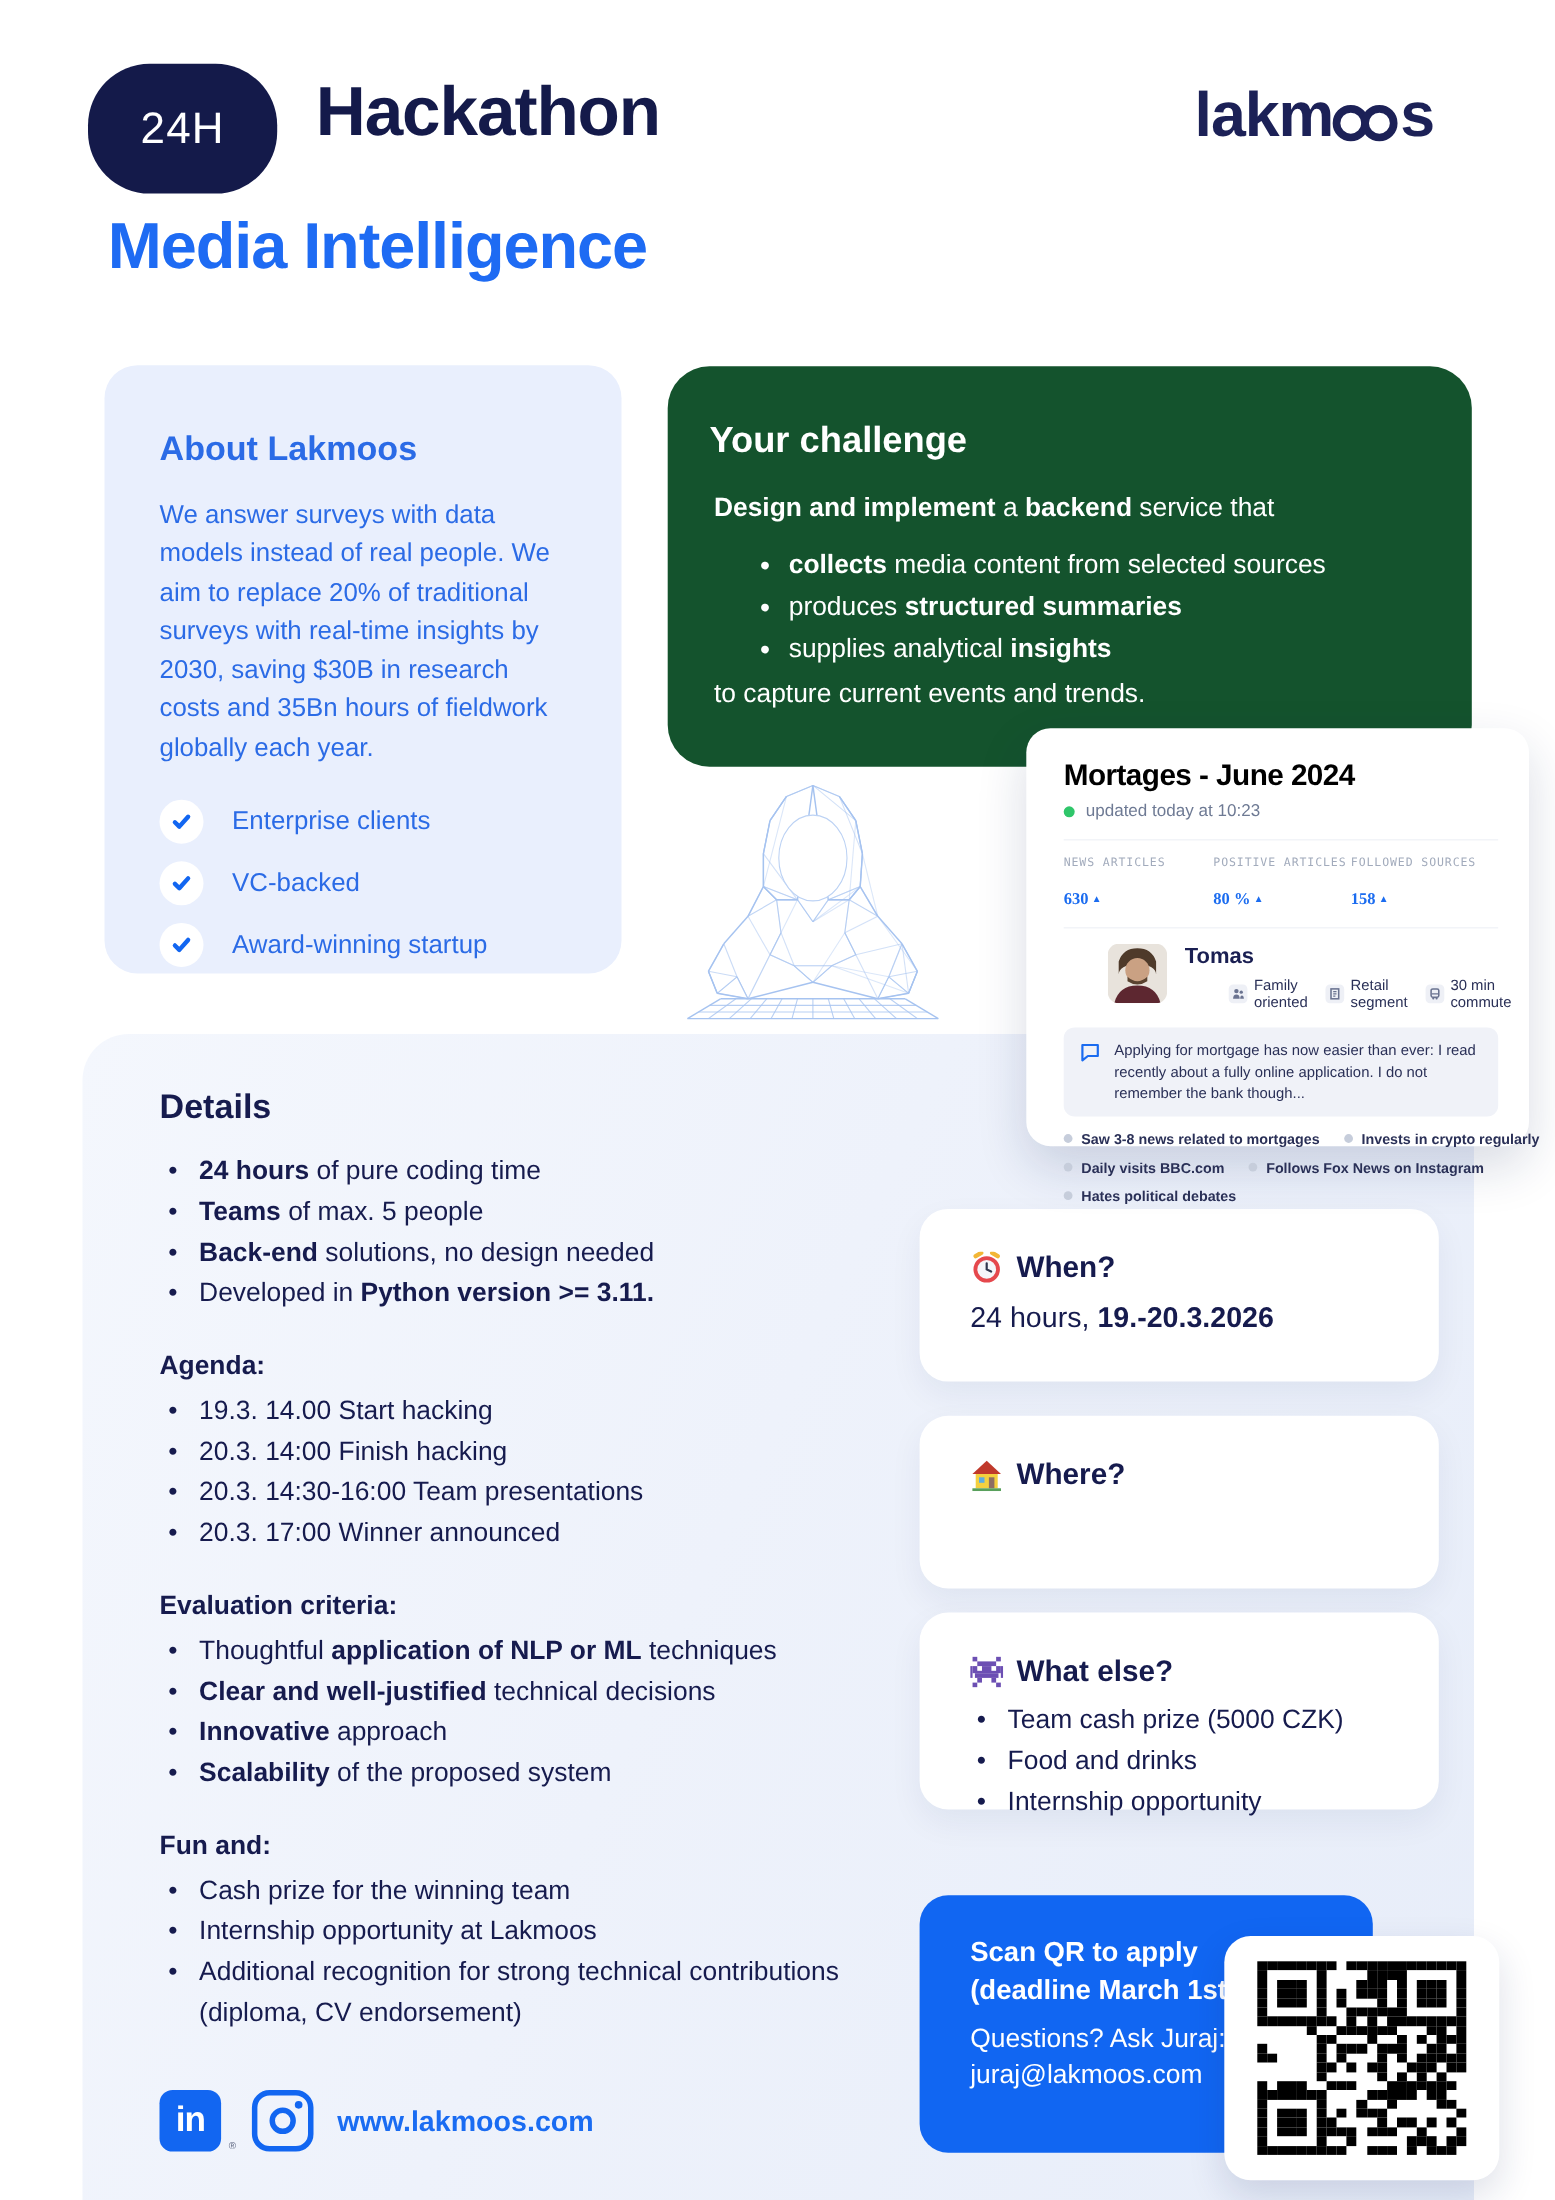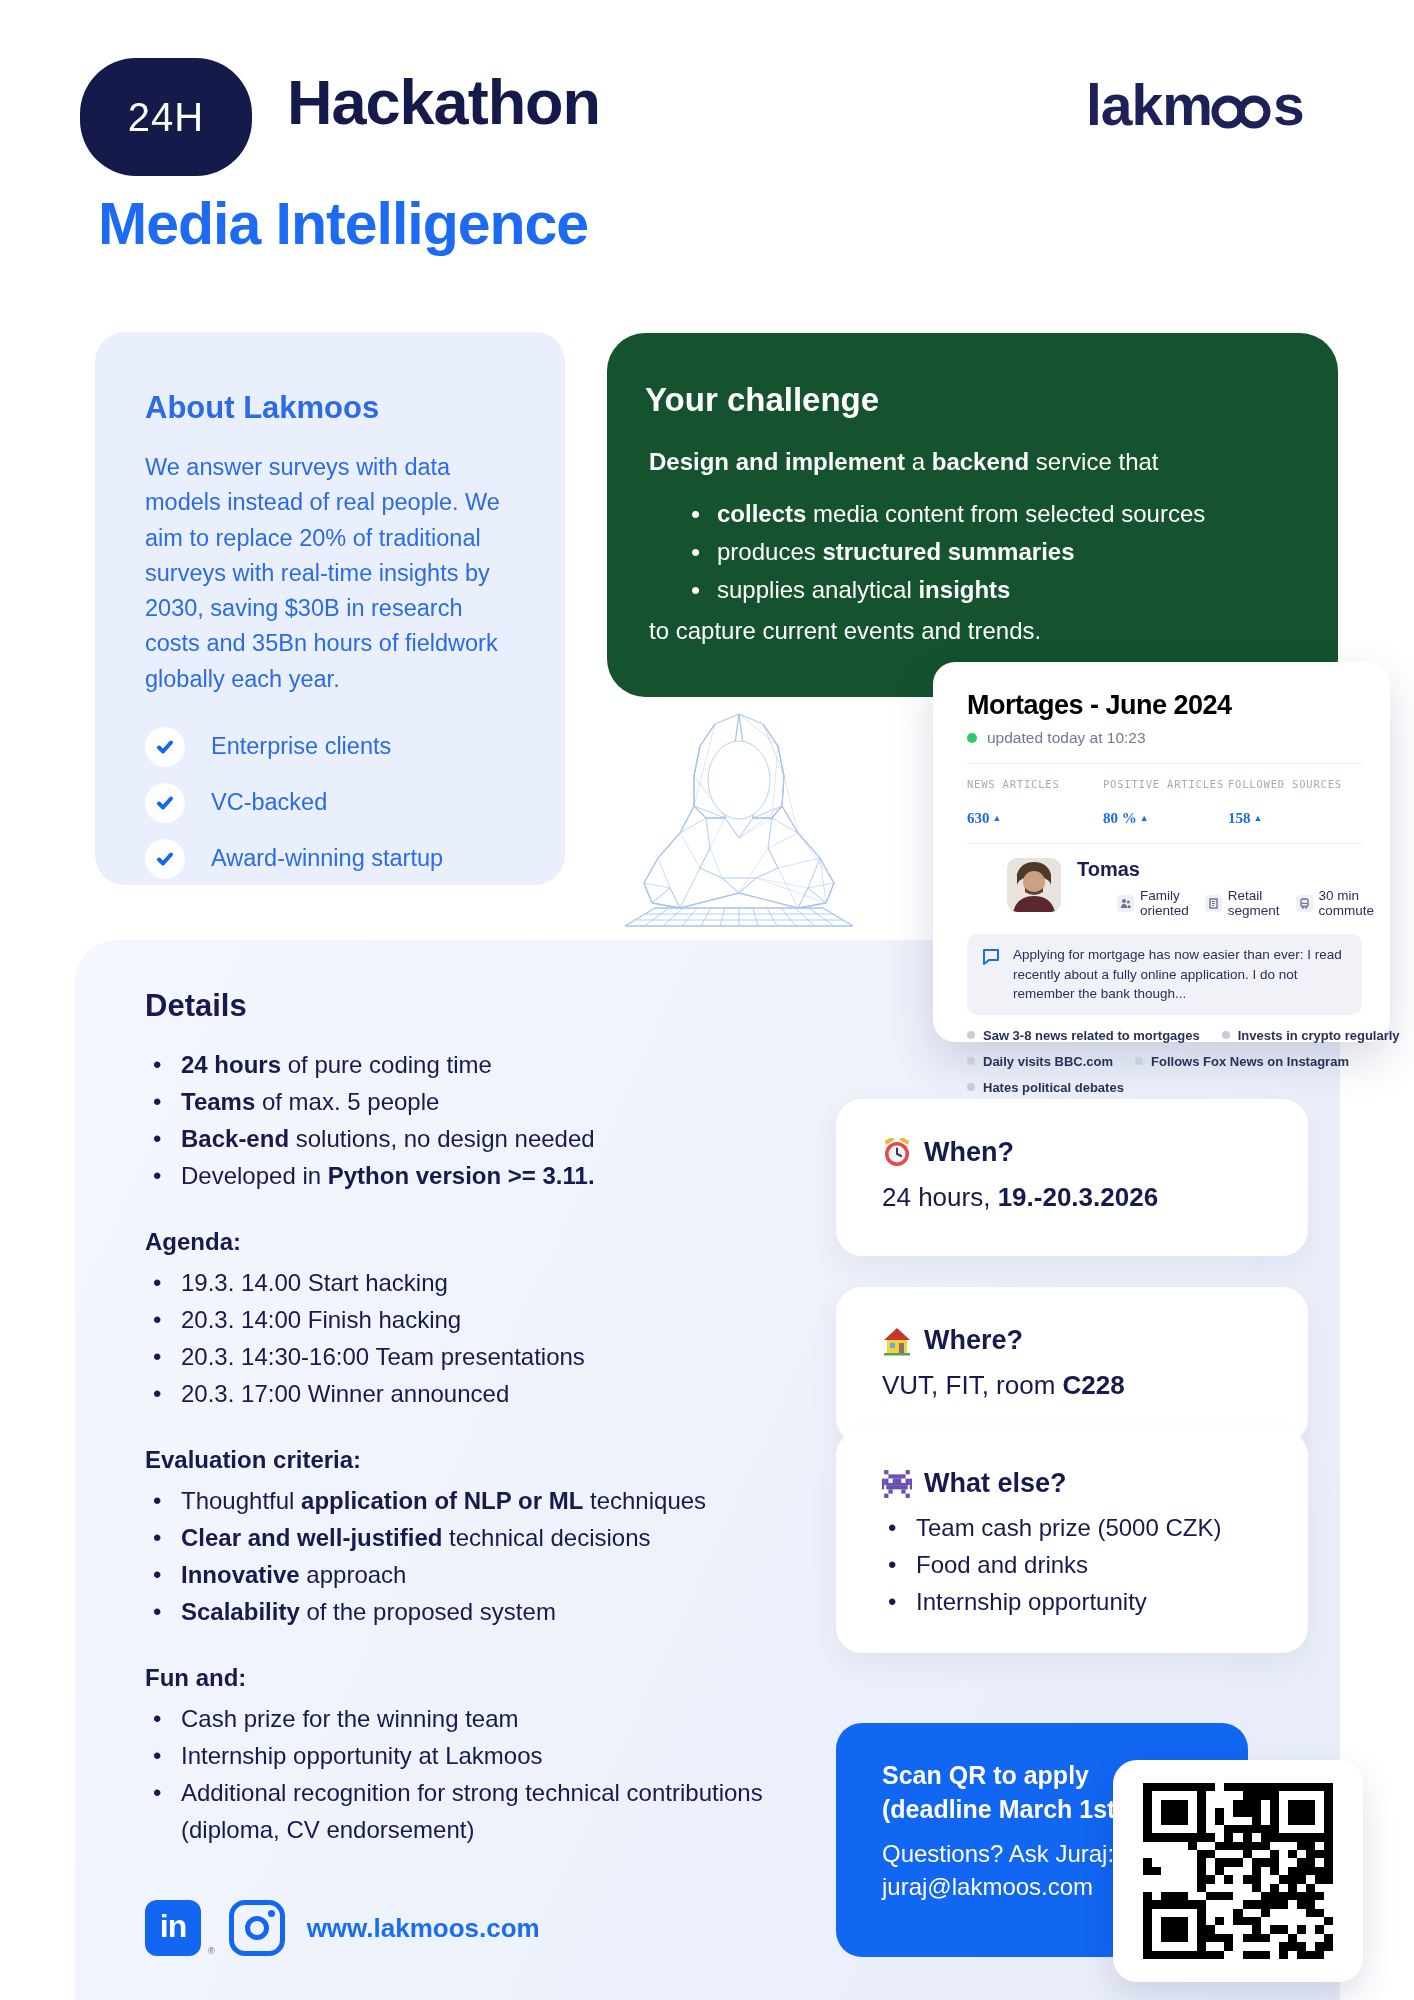--- a/index.html
+++ b/index.html
@@ -94,21 +94,21 @@
 
   
   .info-card{ position:absolute; left:836px; width:472px; background:#fff; border-radius:26px;
     box-shadow:0 12px 30px rgba(21,35,90,.06); padding:38px 40px 0 46px;}
   .info-card .head{ display:flex; align-items:center; gap:12px;}
   .info-card .head b{ font-size:27px; font-weight:800; color:#161b4e;}
   .info-card .body{ margin-top:14px; font-size:26px; color:#161b4e;}
   .info-card .body b{ font-weight:800;}
   .when-card{ top:1099px; height:157px;}
   .where-card{ top:1287px; height:157px;}
-  .whatelse-card{ top:1430px; height:223px;}
+  .whatelse-card{ top:1466px; height:179px;}
   .whatelse-card ul{ list-style:none; margin-top:10px;}
   .whatelse-card ul li{ font-size:24px; line-height:37px; color:#161b4e; padding-left:34px; position:relative;}
   .whatelse-card ul li::before{ content:"•"; position:absolute; left:6px;}
 
   
   .qr-card{ position:absolute; left:836px; top:1723px; width:412px; height:234px;
     background:#1166f2; border-radius:26px; color:#fff; padding:36px 0 0 46px; z-index:4;}
   .qr-card .t{ font-size:25px; font-weight:800; line-height:1.35;}
   .qr-card .q{ font-size:24px; margin-top:10px; line-height:1.4;}
   .qr-panel{ position:absolute; left:1113px; top:1760px; width:250px; height:222px;
@@ -485,21 +485,20 @@
     <div class="head">
       <svg width="30" height="30" viewBox="0 0 30 30">
           <path d="M2 14 L15 2 L28 14 Z" fill="#c0392b"></path>
           <rect x="5" y="14" width="20" height="13" fill="#f4d03f"></rect>
           <rect x="8" y="17" width="5" height="5" fill="#5dade2"></rect>
           <rect x="17" y="17" width="5" height="10" fill="#8d6e63"></rect>
           <rect x="2" y="27" width="26" height="2.5" fill="#58a05c"></rect>
         </svg>
       <b>Where?</b>
     </div>
-    <div class="body"><span>VUT, FIT, room </span><b>C228</b></div>
   </section>
 
   <section class="info-card whatelse-card">
     <div class="head">
       <svg width="30" height="28" viewBox="0 0 14 13">
           <g fill="#6c4fb3">
             <rect x="1" y="0" width="2" height="2"></rect>
             <rect x="11" y="0" width="2" height="2"></rect>
             <rect x="3" y="2" width="8" height="2"></rect>
             <rect x="1" y="4" width="12" height="3"></rect>

